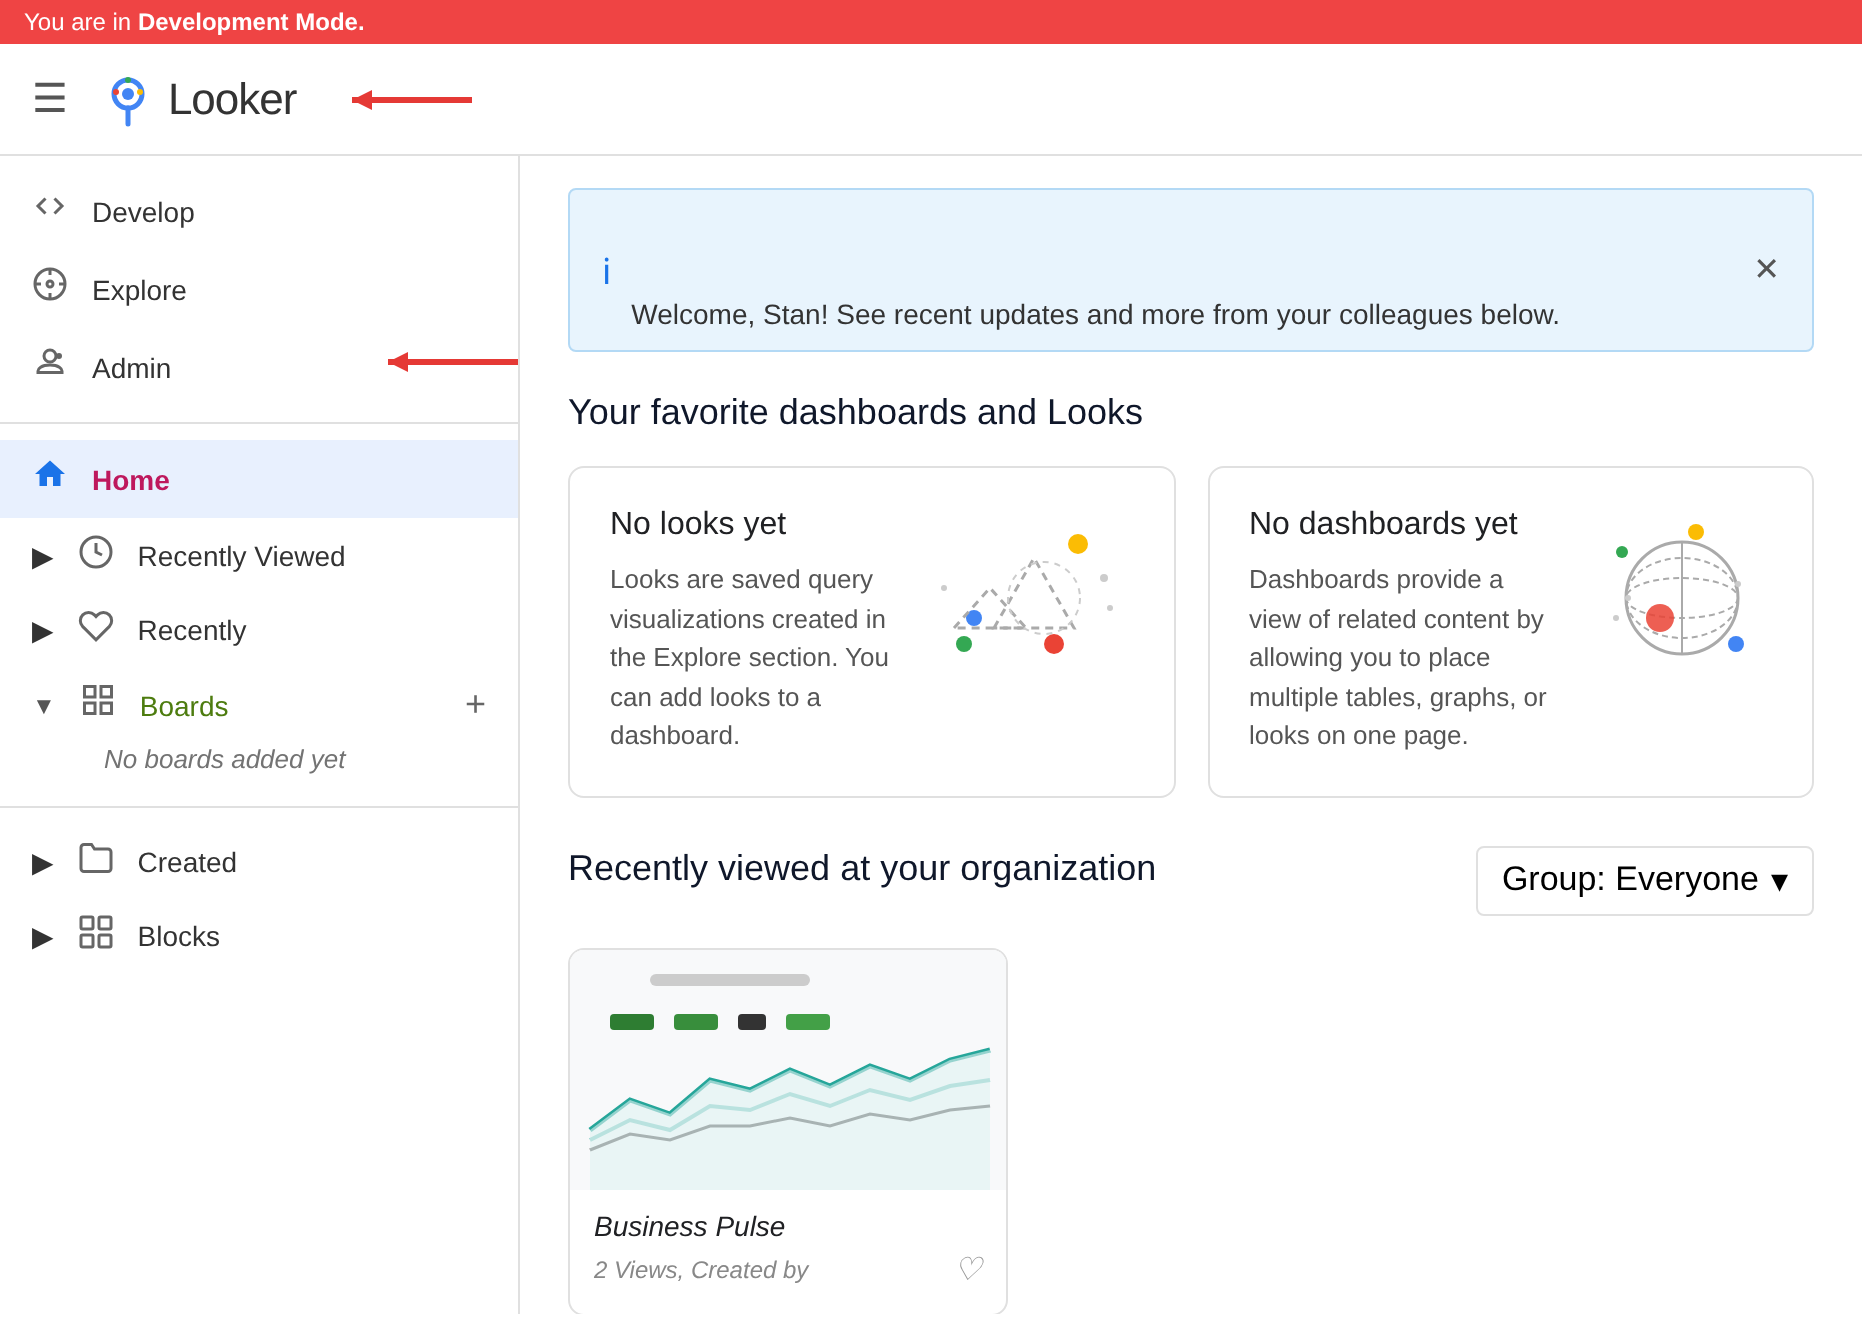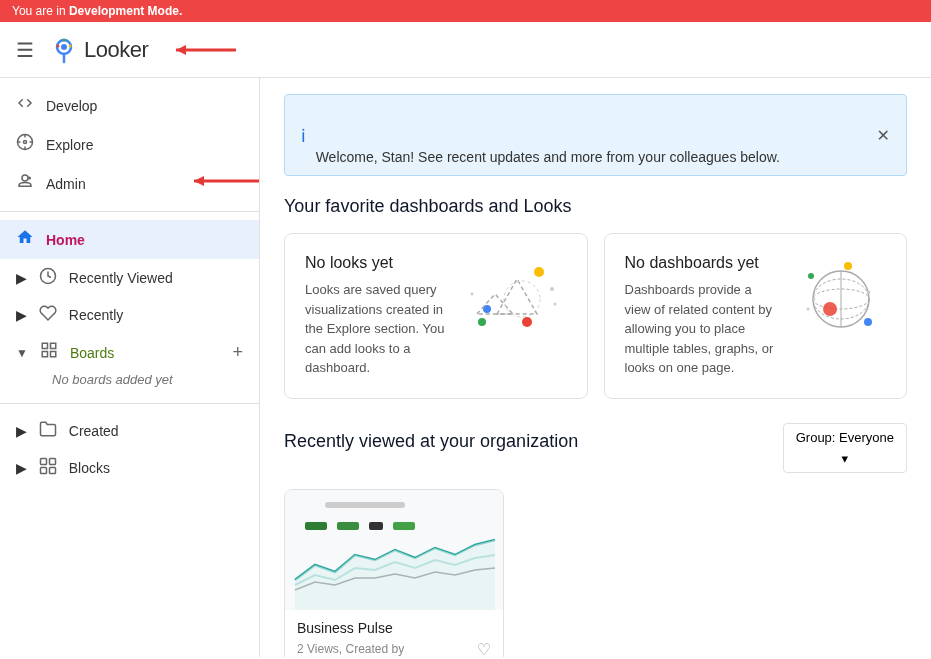--- a/index.html
+++ b/index.html
@@ -186,45 +186,45 @@
       justify-content: space-between;
       margin-bottom: 16px;
     }
 
     .group-dropdown {
       display: flex;
       align-items: center;
       border: 1px solid #e0e0e0;
       border-radius: 4px;
       padding: 6px 12px;
-      font-size: 13px;
+      font-size: 17px;
       cursor: pointer;
       gap: 6px;
       background: #fff;
-      flex-direction: column;
     }
 
     
     .dashboard-card {
       width: 220px;
       border: 1px solid #e0e0e0;
       border-radius: 8px;
       overflow: hidden;
       cursor: pointer;
     }
 
     .dashboard-preview {
       height: 120px;
       background: #f8f9fa;
       position: relative;
       overflow: hidden;
     }
 
     .dashboard-info {
       padding: 10px 12px 12px;
+      font-style: italic;
     }
     .dashboard-title {
       font-size: 14px;
       font-weight: 500;
       color: #202124;
       margin-bottom: 4px;
     }
     .dashboard-meta {
       display: flex;
       align-items: center;

